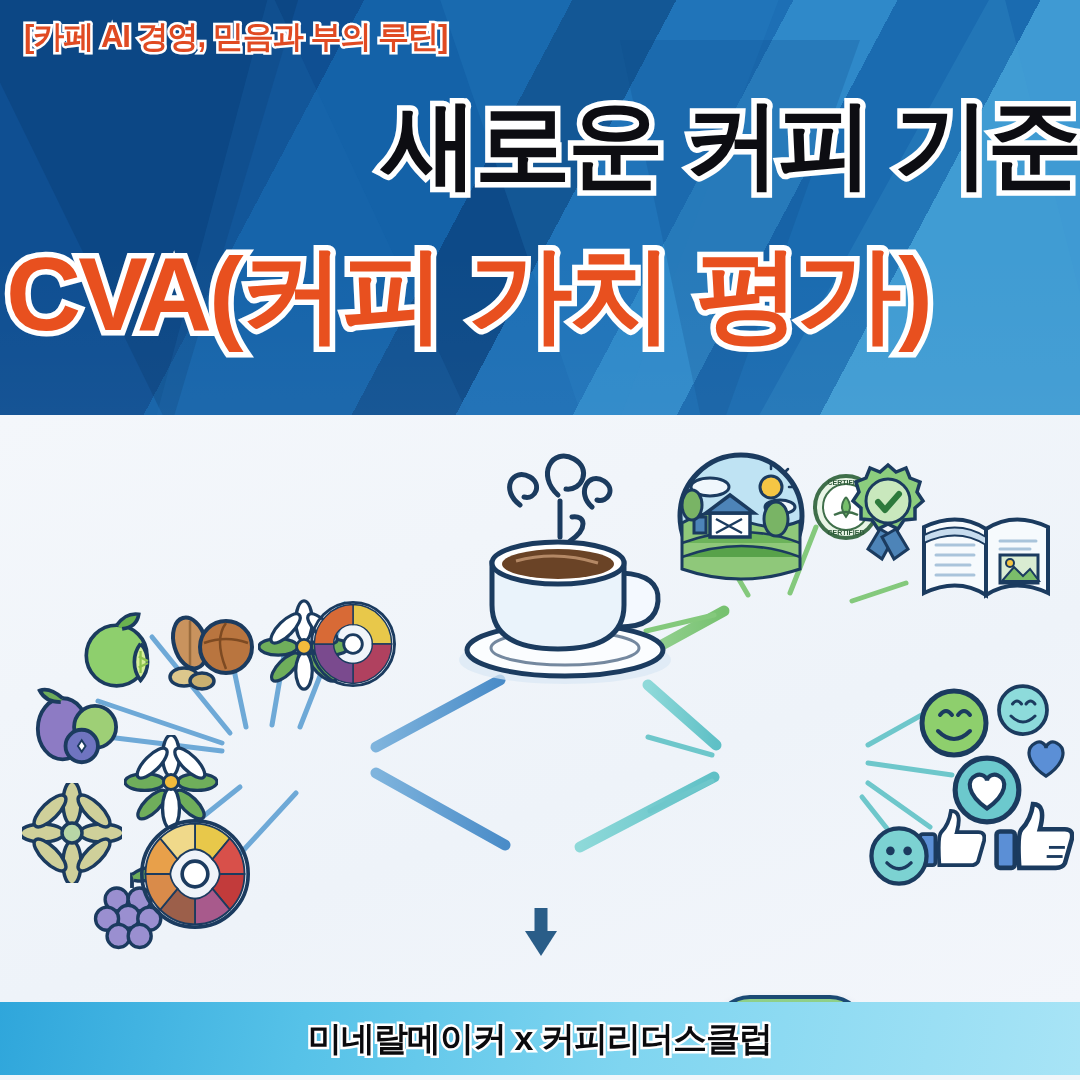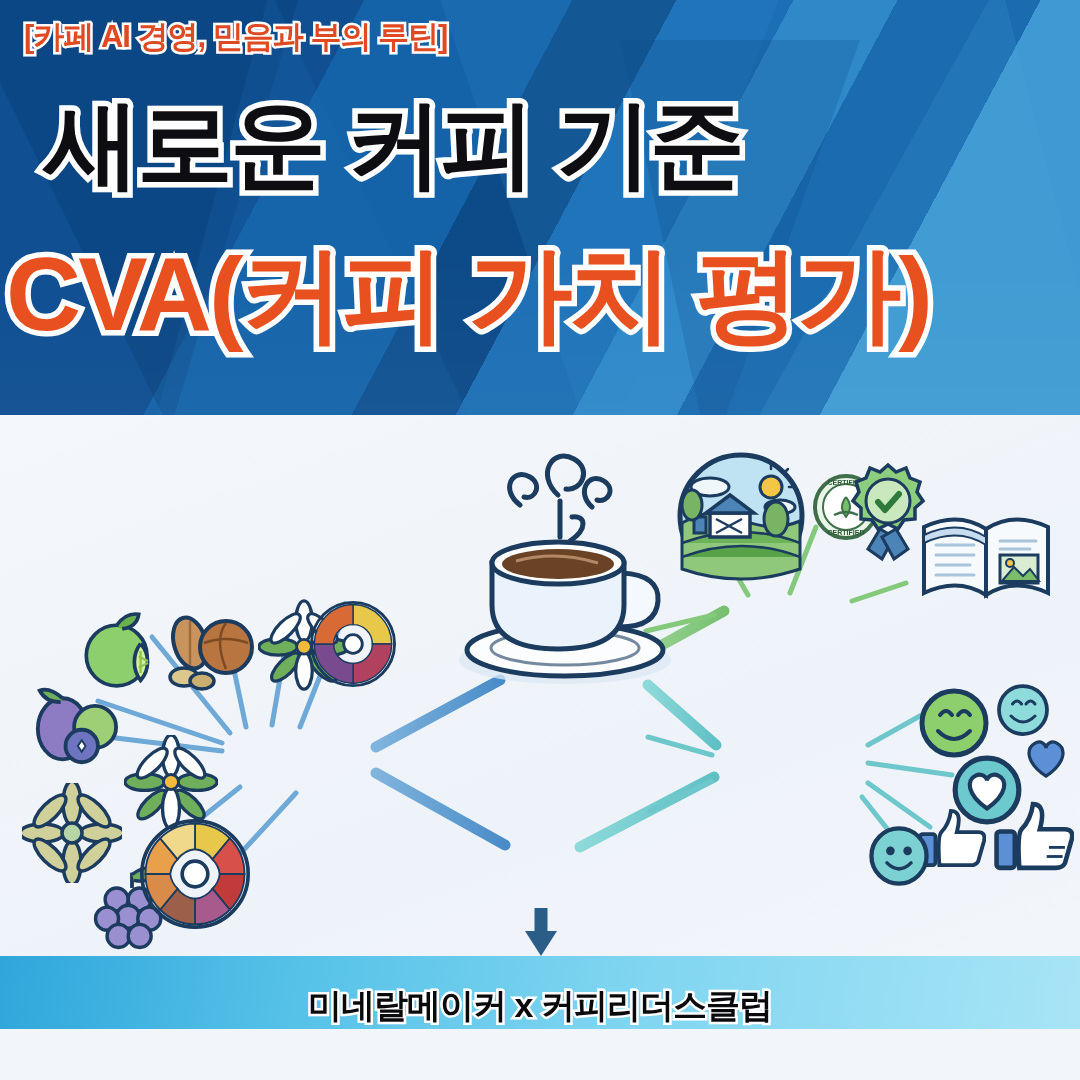--- a/index.html
+++ b/index.html
@@ -40,28 +40,27 @@
   #tagline {
     position:absolute; left:24px; top:16px;
     font-size:31px; font-weight:bold; letter-spacing:-1px;
     color:#e04a22;
     -webkit-text-stroke:5px #ffffff;
     paint-order:stroke fill;
     white-space:nowrap;
   }
   #title-main {
     position:absolute; left:0; top:92px; width:1080px;
-    text-align:left;
+    text-align:right;
     font-size:96px; font-weight:bold; letter-spacing:-3px;
     color:#0d0d12;
     -webkit-text-stroke:11px #ffffff;
     paint-order:stroke fill;
     line-height:1.08;
     white-space:nowrap;
-    padding-left:44px;
   }
   #title-sub {
     position:absolute; left:0; top:238px; width:936px;
     text-align:center;
     font-size:104px; font-weight:bold; letter-spacing:-3px;
     color:#e8501f;
     -webkit-text-stroke:11px #ffffff;
     paint-order:stroke fill;
     line-height:1.08;
     white-space:nowrap;
@@ -93,23 +92,23 @@
 
   .free-label {
     position:absolute; font-weight:bold; color:#17202a; letter-spacing:-.8px;
   }
   #label-origin { left:886px; top:588px; font-size:25px; }
 
   .icon-art { position:absolute; }
 
   
   #footer {
-    position:absolute; left:0; top:956px; width:1080px; height:73px;
+    position:absolute; left:0; top:1002px; width:1080px; height:73px;
     background:linear-gradient(100deg,#2fa6db 0%,#56c2e8 28%,#7fd5f0 58%,#a8e4f6 100%);
-    display:flex; align-items:flex-end; justify-content:center;
+    display:flex; align-items:center; justify-content:center;
     overflow:hidden;
   }
   #footer-text {
     font-size:34px; font-weight:bold; letter-spacing:-1px;
     color:#0a0a0d;
     -webkit-text-stroke:5px #ffffff;
     paint-order:stroke fill;
     white-space:nowrap;
   }
 </style>

